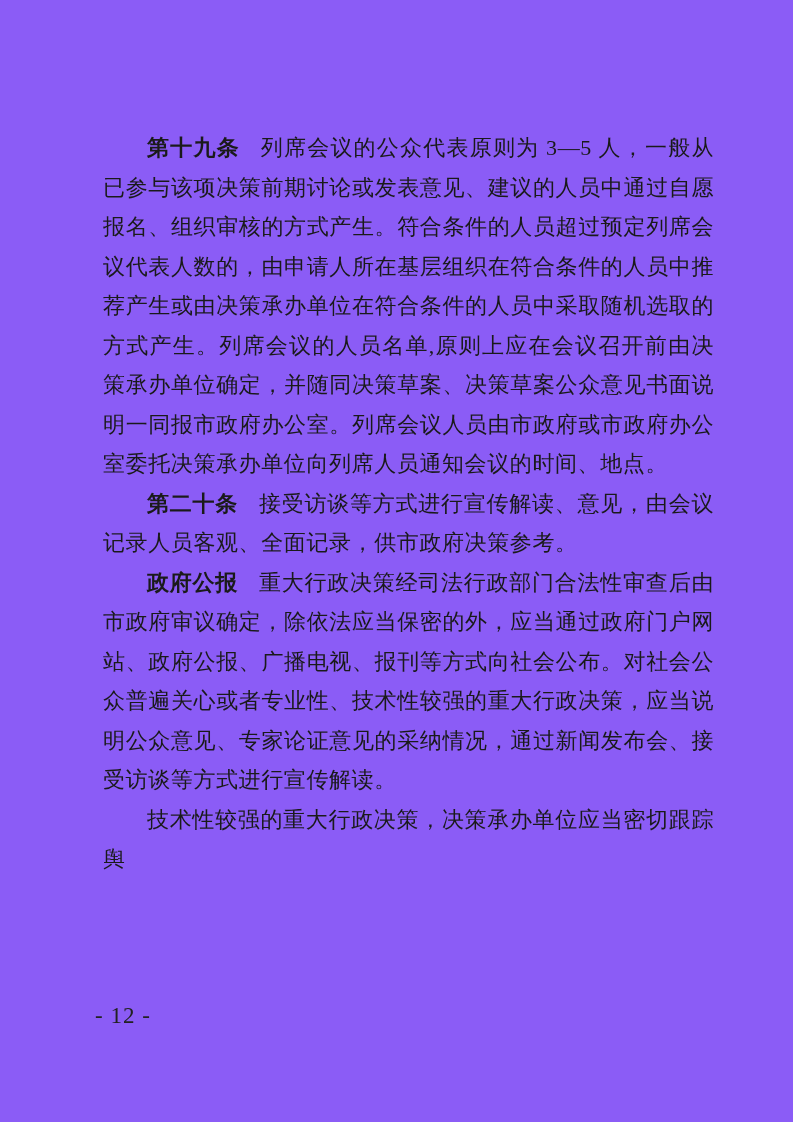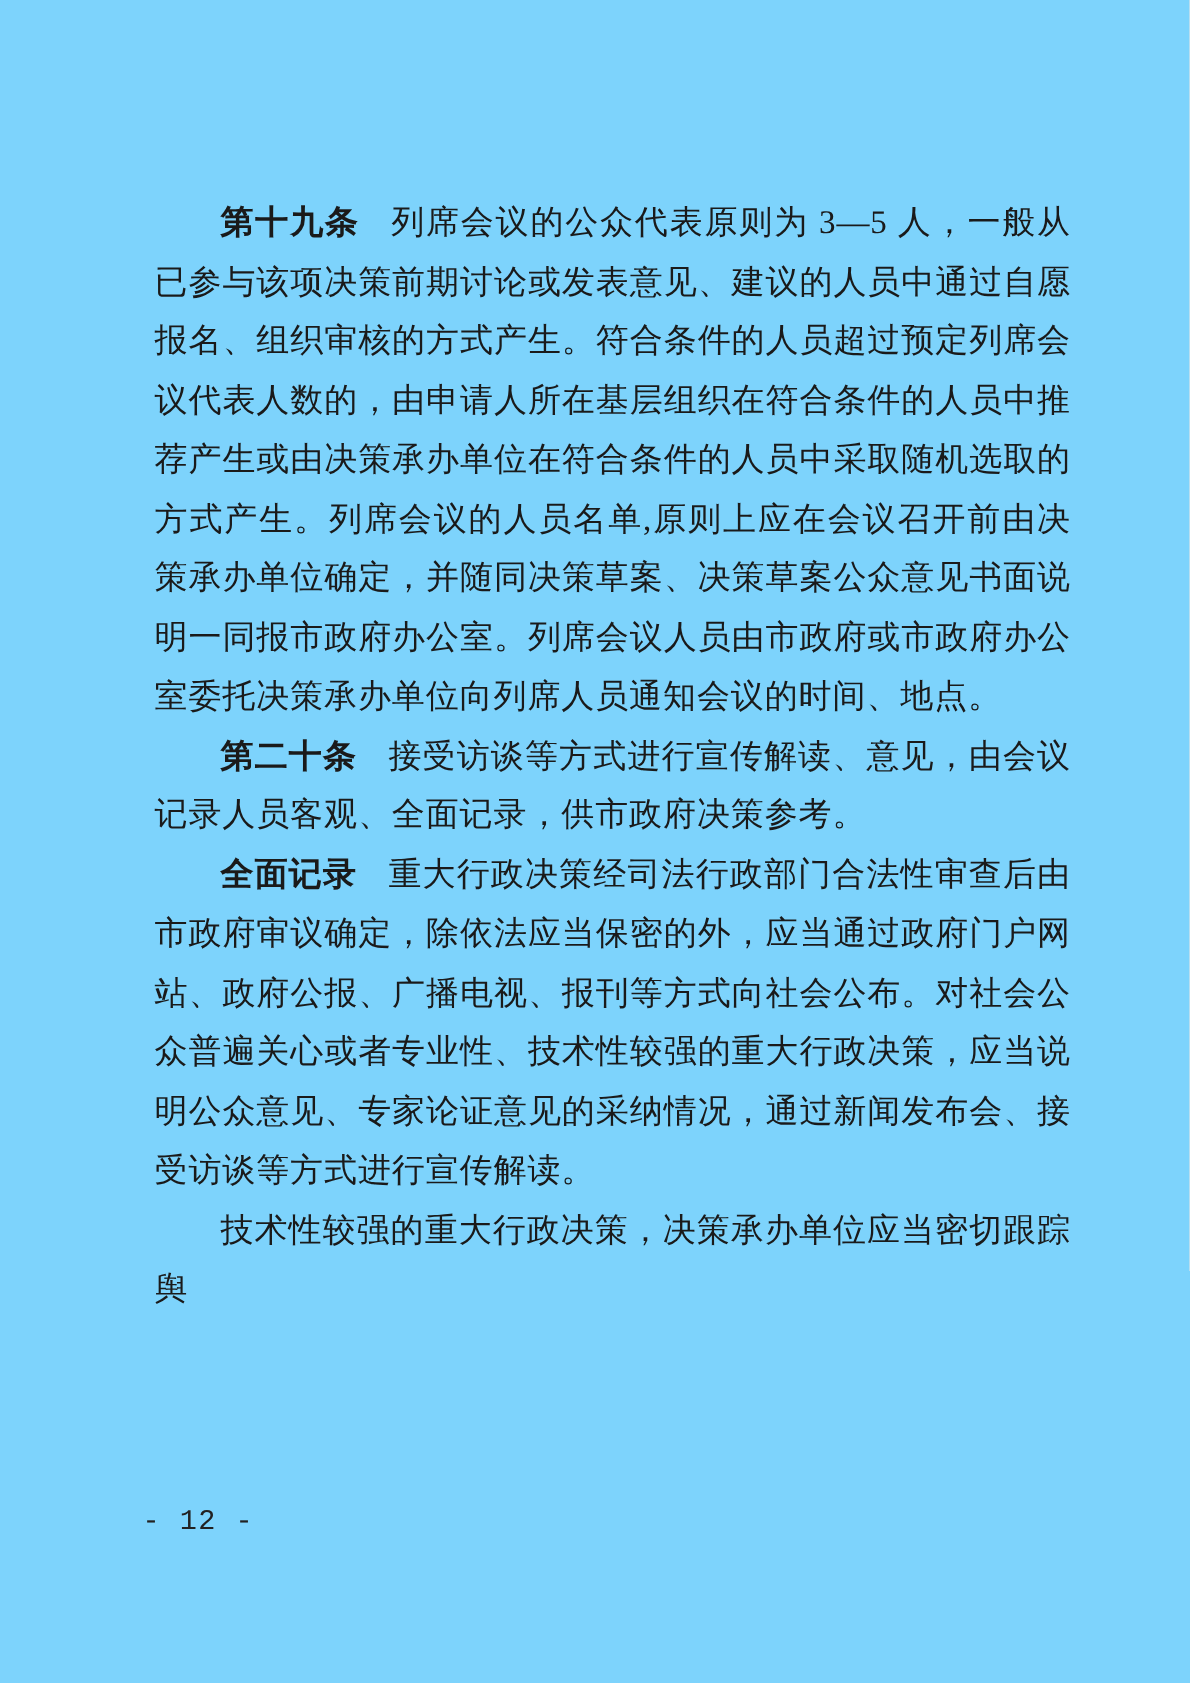--- a/index.html
+++ b/index.html
@@ -5,21 +5,21 @@
   html, body {
     margin: 0;
     padding: 0;
     background: #e8e8e8;
   }
   .page {
     position: relative;
     width: 793px;
     height: 1122px;
     margin: 0 auto;
-    background: #7dd3fc;
+    background: #8b5cf6;
     overflow: hidden;
     font-family: "Liberation Serif", "DejaVu Serif", serif;
     color: #1a1a1a;
   }
   .text-block {
     position: absolute;
     left: 103px;
     top: 128px;
     width: 611px;
   }
@@ -35,39 +35,39 @@
     color: #1a1a1a;
   }
   .article-no {
     font-weight: bold;
     margin-right: 0.95em;
   }
   .page-footer {
     position: absolute;
     left: 95px;
     top: 1003px;
-    font-size: 19px;
+    font-size: 23px;
     letter-spacing: 1px;
     color: #222222;
-    font-family: Liberation Mono, monospace;
+    font-family: Liberation Serif, serif;
   }
 </style>
 </head>
 <body>
 
 <div class="page">
 
   <div class="text-block">
 
     <p><span class="article-no">第十九条</span><span>列席会议的公众代表原则为 3—5 人，一般从已参与该项决策前期讨论或发表意见、建议的人员中通过自愿报名、组织审核的方式产生。符合条件的人员超过预定列席会议代表人数的，由申请人所在基层组织在符合条件的人员中推荐产生或由决策承办单位在符合条件的人员中采取随机选取的方式产生。列席会议的人员名单,原则上应在会议召开前由决策承办单位确定，并随同决策草案、决策草案公众意见书面说明一同报市政府办公室。列席会议人员由市政府或市政府办公室委托决策承办单位向列席人员通知会议的时间、地点。</span></p>
 
 
     <p><span class="article-no">第二十条</span><span>接受访谈等方式进行宣传解读、意见，由会议记录人员客观、全面记录，供市政府决策参考。</span></p>
 
-    <p><span class="article-no">全面记录</span><span>重大行政决策经司法行政部门合法性审查后由市政府审议确定，除依法应当保密的外，应当通过政府门户网站、政府公报、广播电视、报刊等方式向社会公布。对社会公众普遍关心或者专业性、技术性较强的重大行政决策，应当说明公众意见、专家论证意见的采纳情况，通过新闻发布会、接受访谈等方式进行宣传解读。</span></p>
+    <p><span class="article-no">政府公报</span><span>重大行政决策经司法行政部门合法性审查后由市政府审议确定，除依法应当保密的外，应当通过政府门户网站、政府公报、广播电视、报刊等方式向社会公布。对社会公众普遍关心或者专业性、技术性较强的重大行政决策，应当说明公众意见、专家论证意见的采纳情况，通过新闻发布会、接受访谈等方式进行宣传解读。</span></p>
 
     <p><span>技术性较强的重大行政决策，决策承办单位应当密切跟踪舆</span></p>
 
   </div>
 
   <div class="page-footer">- 12 -</div>
 
 </div>
 
 </body></html>

